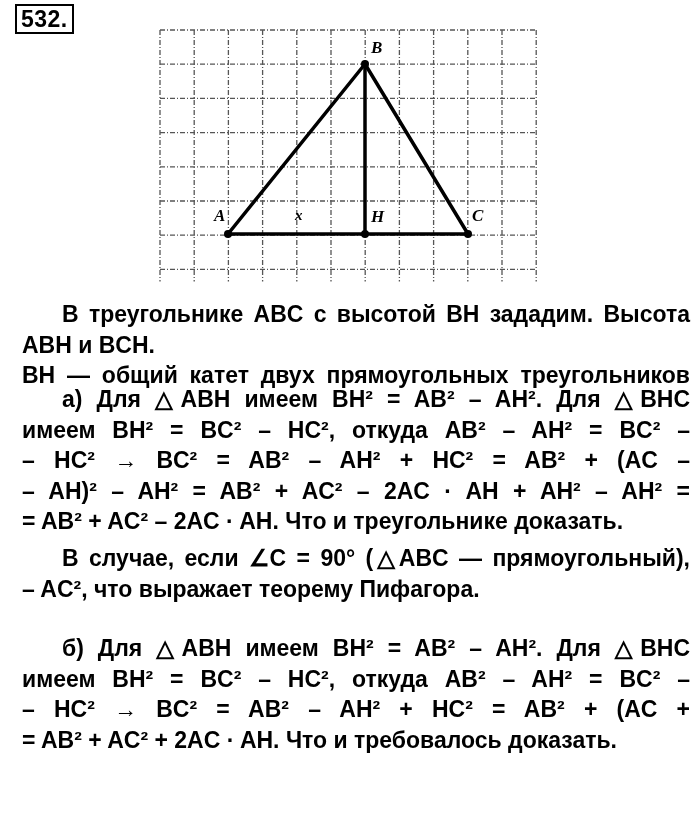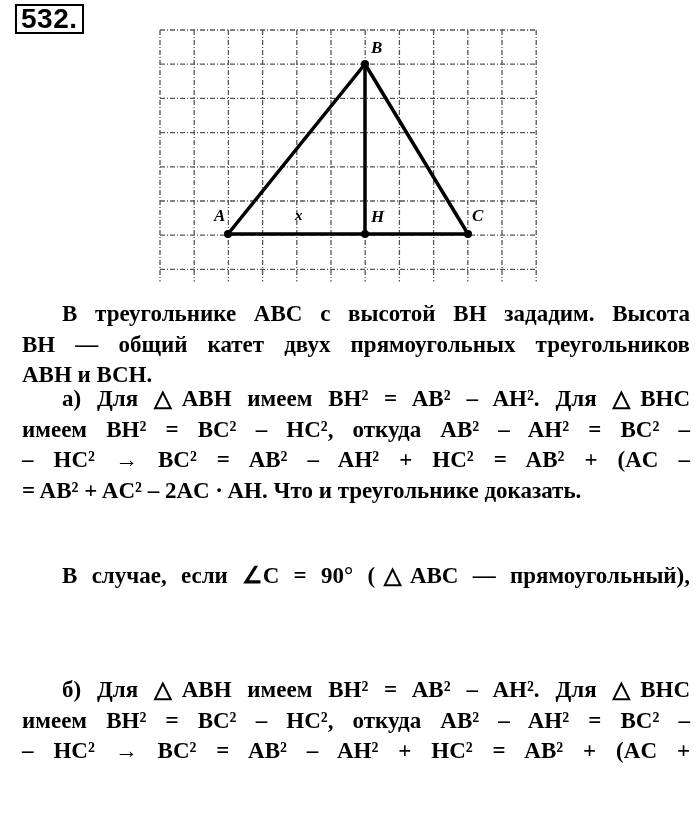--- a/index.html
+++ b/index.html
@@ -1,20 +1,20 @@
 <!DOCTYPE html>
 <html><head>
 <meta charset="utf-8">
 <style>
   html, body { margin: 0; padding: 0; background: #ffffff; }
   body { width: 700px; height: 820px; position: relative; overflow: hidden; font-family: "Liberation Serif", "DejaVu Serif", serif; color: #000; }
-  .num-box { position: absolute; left: 15px; top: 4px; border: 2px solid #000; padding: 0 4px; font-family: "Liberation Sans", "DejaVu Sans", sans-serif; font-weight: bold; font-size: 28px; line-height: 26px; letter-spacing: 0.5px; }
+  .num-box { position: absolute; left: 15px; top: 4px; border: 2px solid #000; padding: 0 4px; font-family: "Liberation Sans", "DejaVu Sans", sans-serif; font-weight: bold; font-size: 23px; line-height: 26px; letter-spacing: 0.5px; }
   #figure { position: absolute; left: 0; top: 0; }
   .lbl { position: absolute; font-style: italic; font-weight: bold; font-size: 17px; font-family: "Liberation Serif", serif; }
-  .text { position: absolute; left: 22px; width: 668px; font-size: 23px; line-height: 30.5px; font-weight: bold; font-family: Liberation Serif, serif; text-align: justify; }
+  .text { position: absolute; left: 22px; width: 668px; font-size: 23px; line-height: 30.5px; font-weight: bold; font-family: Liberation Sans, sans-serif; text-align: justify; }
   .line { display: block; white-space: nowrap; text-align-last: justify; text-align: justify; width: 668px; }
   .line.last { text-align-last: left; }
   .indent { padding-left: 40px; width: 628px; }
 </style>
 </head>
 <body>
 
 <div class="num-box">532.</div>
 
 <svg id="figure" width="700" height="290">
@@ -55,32 +55,35 @@
 </svg>
 
 <span class="lbl" style="left:214px;top:206px;">A</span>
 <span class="lbl" style="left:371px;top:38px;">B</span>
 <span class="lbl" style="left:371px;top:207px;">H</span>
 <span class="lbl" style="left:472px;top:206px;">C</span>
 <span class="lbl" style="left:295px;top:207px;font-size:15px;">x</span>
 
 <div class="text" style="top:299px;">
   <span class="line indent">В треугольнике ABC с высотой BH зададим. Высота</span>
+  <span class="line last">ABH и BCH.</span>
   <span class="line">BH — общий катет двух прямоугольных треугольников</span>
-  <span class="line last">ABH и BCH.</span>
 </div>
 
 <div class="text" style="top:384px;">
   <span class="line indent">а) Для △ABH имеем BH² = AB² – AH². Для △BHC</span>
   <span class="line">имеем BH² = BC² – HC², откуда AB² – AH² = BC² –</span>
   <span class="line">– HC² → BC² = AB² – AH² + HC² = AB² + (AC –</span>
+  <span class="line">– AH)² – AH² = AB² + AC² – 2AC · AH + AH² – AH² =</span>
   <span class="line last">= AB² + AC² – 2AC · AH. Что и треугольнике доказать.</span>
 </div>
 
-<div class="text" style="top:543px;margin-top:18px;">
+<div class="text" style="top:543px;">
   <span class="line indent">В случае, если ∠C = 90° (△ABC — прямоугольный),</span>
+  <span class="line last">– AC², что выражает теорему Пифагора.</span>
 </div>
 
-<div class="text" style="top:675px;">
+<div class="text" style="top:633px;">
   <span class="line indent">б) Для △ABH имеем BH² = AB² – AH². Для △BHC</span>
   <span class="line">имеем BH² = BC² – HC², откуда AB² – AH² = BC² –</span>
   <span class="line">– HC² → BC² = AB² – AH² + HC² = AB² + (AC +</span>
+  <span class="line last">= AB² + AC² + 2AC · AH. Что и требовалось доказать.</span>
 </div>
 
 </body></html>

